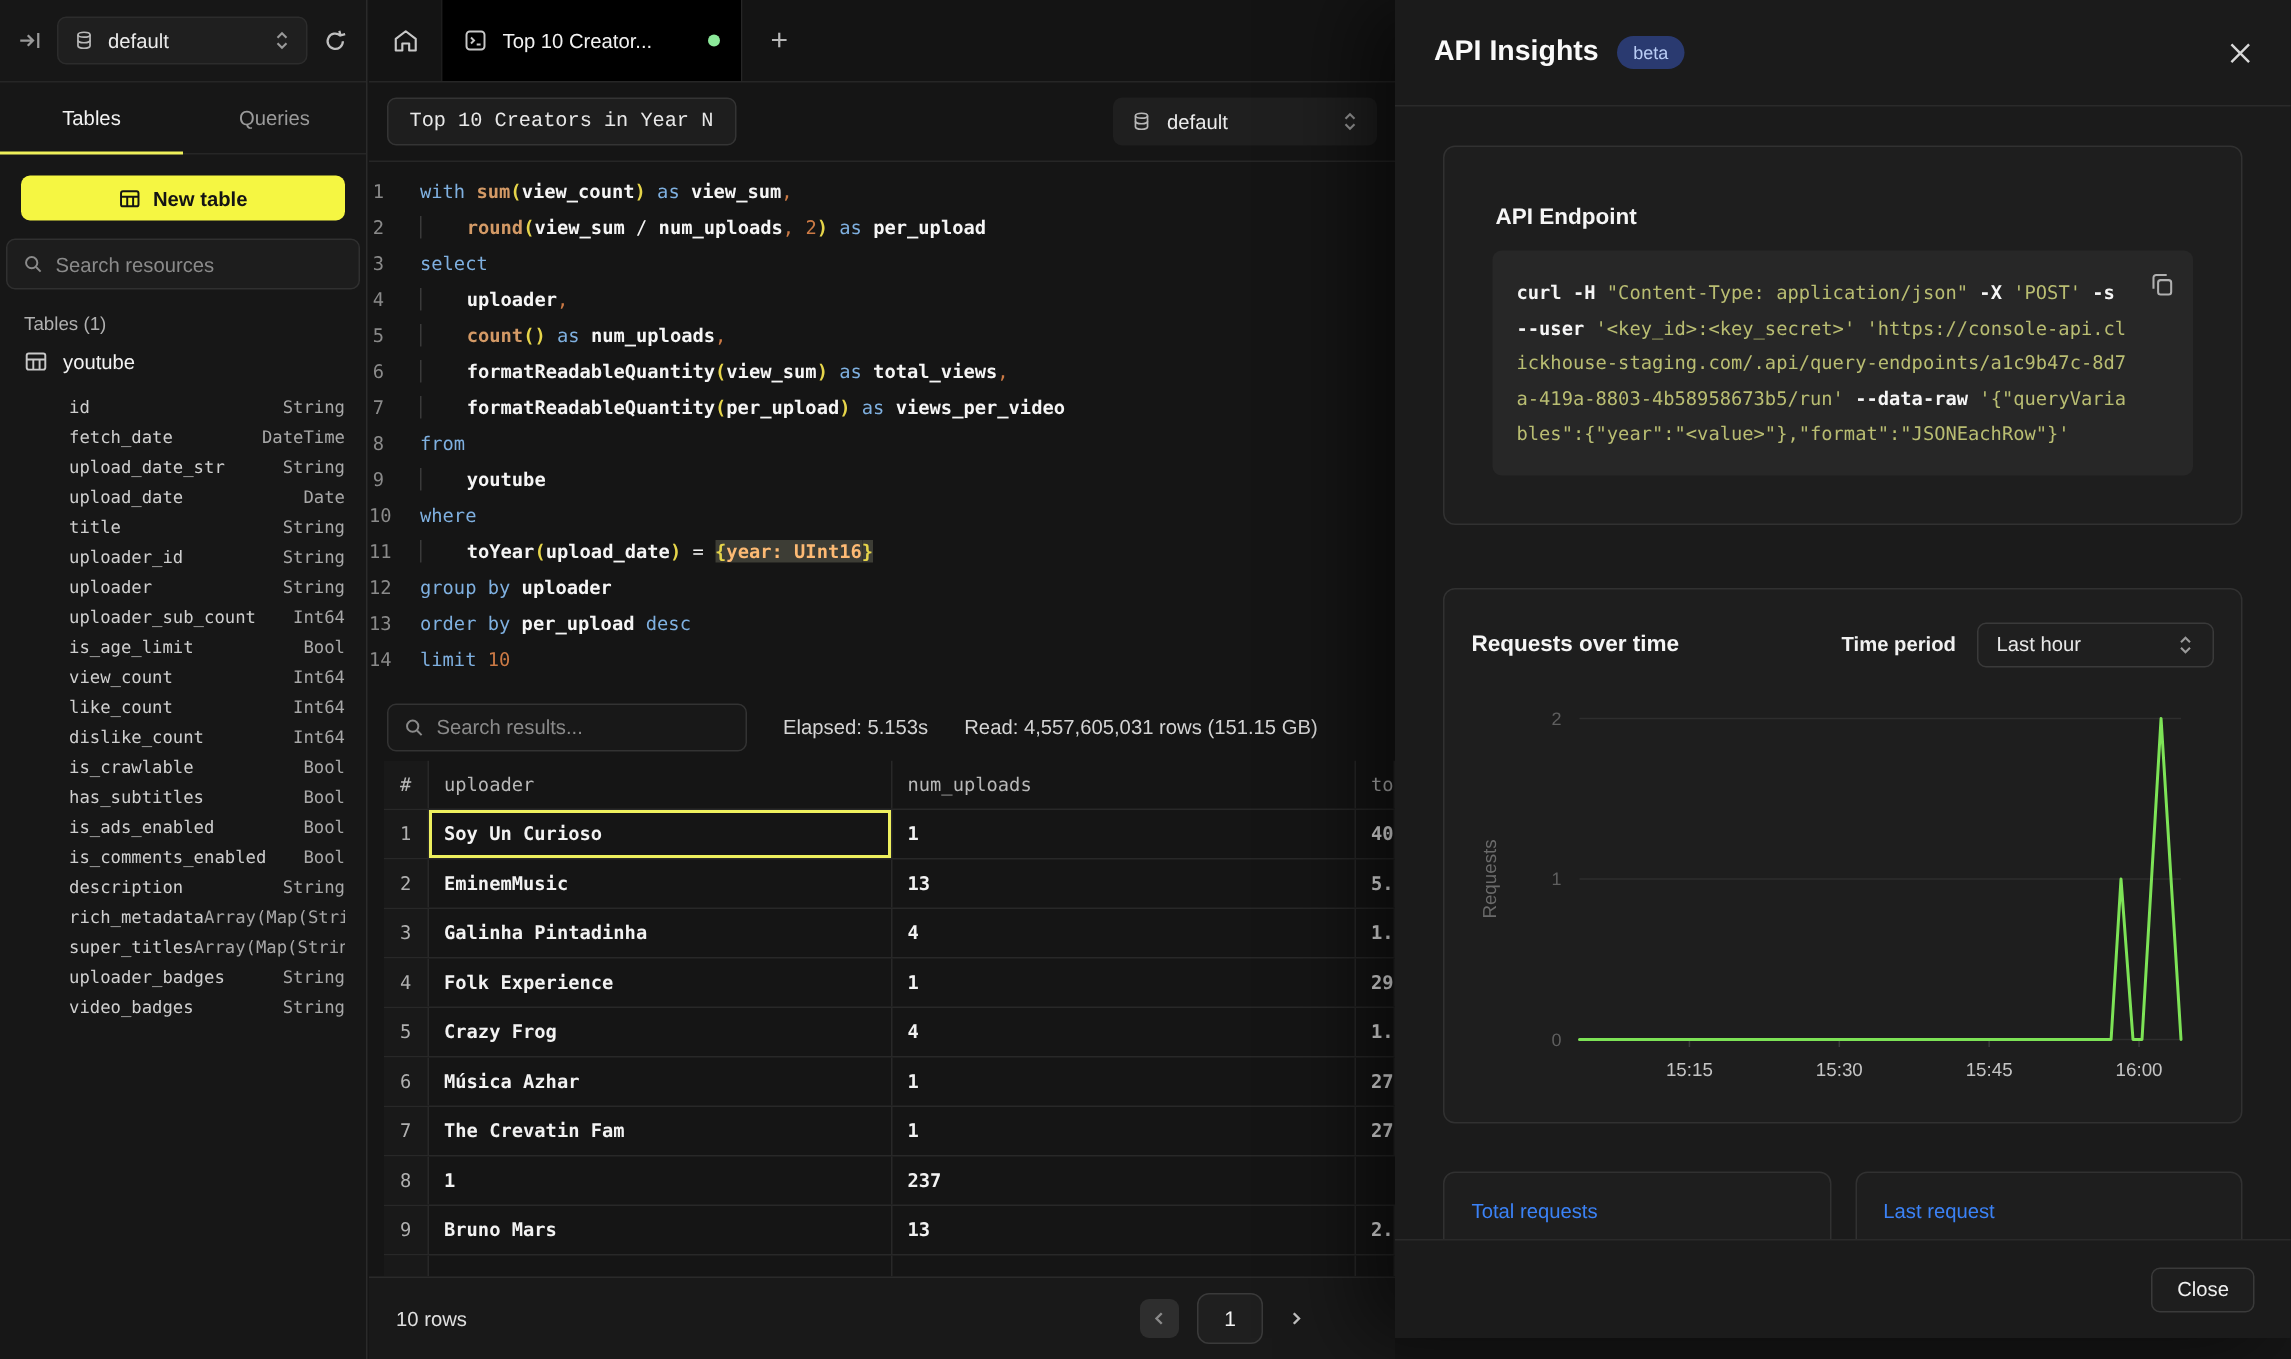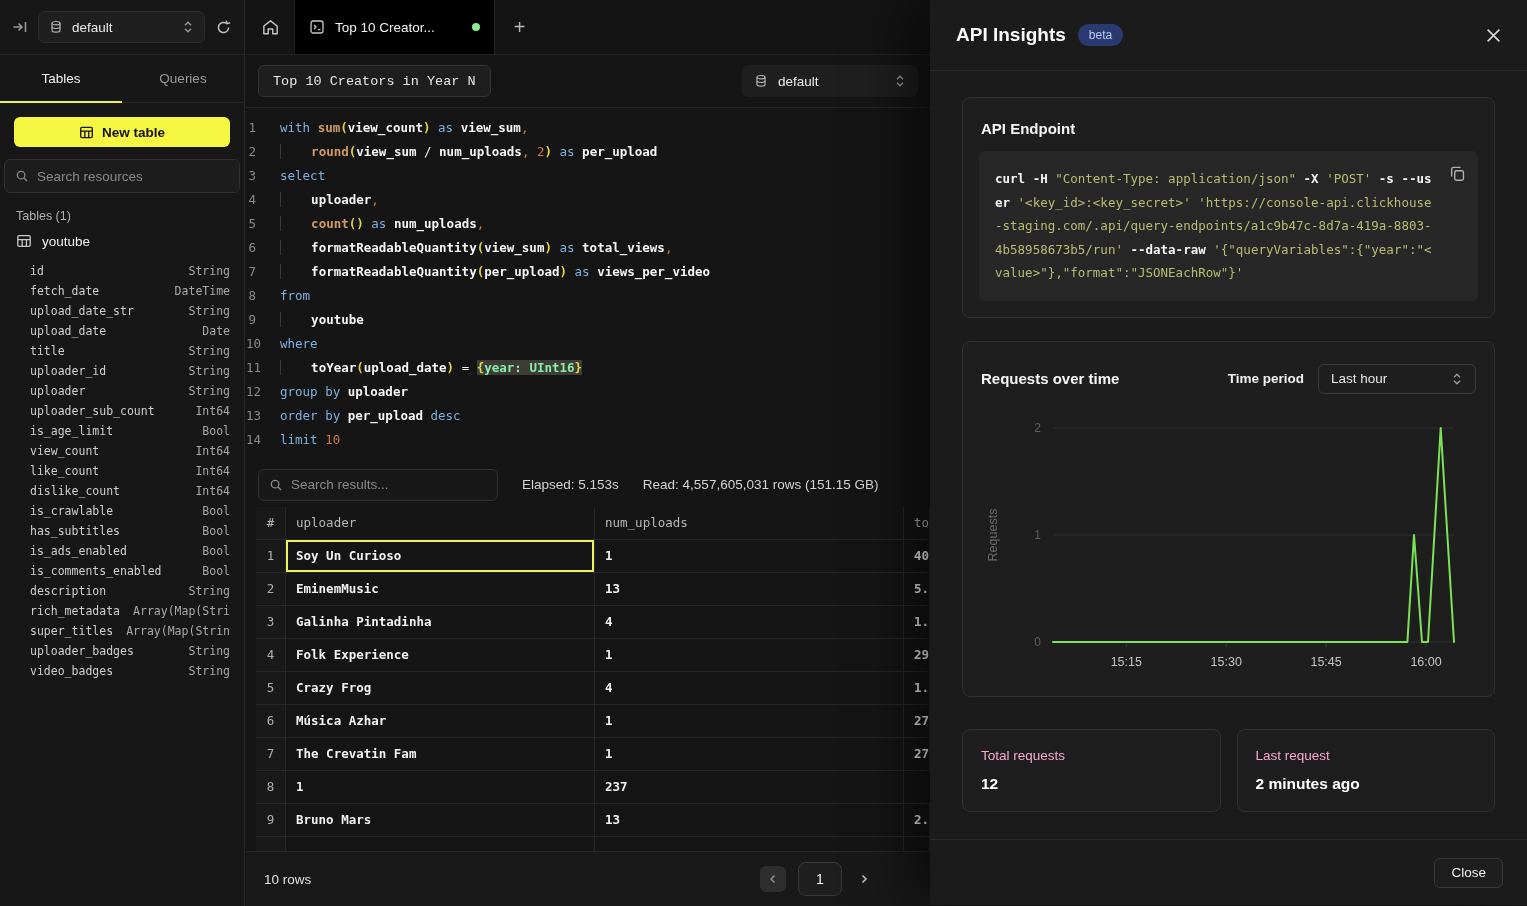--- a/index.html
+++ b/index.html
@@ -27,21 +27,21 @@
   .sb-search { margin:8px 4px 8px; height:34px; flex:none; border:1px solid #303030; background:#1d1d1d;
                border-radius:6px; display:flex; align-items:center; gap:8px; padding:0 10px; }
   .sb-search input { flex:1; background:transparent; border:none; outline:none; color:#cfcfcf;
                      font-size:13.5px; font-family:"Liberation Sans",sans-serif; }
   .sb-search input::placeholder { color:#8a8a8a; }
   .sb-section-label { padding:8px 16px 4px; font-size:12.5px; color:#b0b0b0; }
   .sb-table-item { display:flex; align-items:center; gap:10px; padding:6px 16px 8px; color:#f2f2f2;
                    font-size:13.5px; cursor:pointer; }
   .sb-columns { padding:4px 14px 0 30px; font-family:"DejaVu Sans Mono",monospace; font-size:11.5px; overflow:hidden; }
   .col-row { display:flex; justify-content:space-between; height:20px; line-height:20px; white-space:nowrap; overflow:hidden; }
-  .col-name { color:#cfcfcf; }
+  .col-name { color:#cfcfcf;margin-left:16px; }
   .col-type { color:#a8a8a8; }
 
   
   .main { position:absolute; left:246px; top:0; bottom:0; width:684px; background:#151515;
           display:flex; flex-direction:column; }
   .tabstrip { height:55px; flex:none; display:flex; align-items:stretch; border-bottom:1px solid #262626; background:#141414; }
   .home-tab { width:49px; display:flex; align-items:center; justify-content:center; color:#c8c8c8;
               border-right:1px solid #1d1d1d; cursor:pointer; }
   .editor-tab { width:200px; background:#000000; border-right:1px solid #262626; display:flex;
                 align-items:center; gap:10px; padding:0 14px; color:#f2f2f2; font-size:13.5px; cursor:pointer; }
@@ -62,21 +62,21 @@
   .ln { width:34px; flex:none; text-align:right; padding-right:24px; color:#8a8a8a; }
   .kw  { color:#7fb0e0; }
   .fn  { color:#d49a66; font-weight:bold; }
   .id  { color:#f5f5f5; font-weight:bold; }
   .p   { color:#e6d54a; font-weight:bold; }
   .pu  { color:#cc7a45; }
   .num { color:#cc7a45; }
   .op  { color:#f5f5f5; }
   .ind { border-left:1px solid #3a3a3a; }
   .pb  { color:#e6d54a; font-weight:bold; background:#3d3d35; }
-  .pt  { color:#86efac; font-weight:bold; background:#3d3d35; }
+  .pt  { color:#fdba74; font-weight:bold; background:#3d3d35; }
 
   .results-toolbar { height:45px; flex:none; display:flex; align-items:center; gap:24px; padding:0 12px; }
   .search-results { width:240px; height:32px; border:1px solid #333; border-radius:6px; background:#181818;
                     display:flex; align-items:center; gap:8px; padding:0 10px; }
   .search-results input { flex:1; background:transparent; border:none; outline:none; color:#cfcfcf;
                           font-size:13.5px; font-family:"Liberation Sans",sans-serif; }
   .search-results input::placeholder { color:#8a8a8a; }
   .stat-text { font-size:13.5px; color:#d4d4d4; }
 
   .results-table { flex:1; overflow:hidden; margin-left:10px; font-family:"DejaVu Sans Mono",monospace; font-size:12.5px; }
@@ -93,48 +93,48 @@
                     display:flex; align-items:center; justify-content:space-between; padding:0 18px; }
   .rows-count { font-size:13.5px; color:#e0e0e0; }
   .pagination { display:flex; align-items:center; gap:12px; margin-right:38px; }
   .pg-prev { width:26px; height:26px; border-radius:6px; background:#2e2e2e; display:flex;
              align-items:center; justify-content:center; color:#777; }
   .pg-page { width:44px; height:34px; border-radius:8px; background:#1f1f1f; border:1px solid #3a3a3a;
              display:flex; align-items:center; justify-content:center; color:#f5f5f5; font-size:14px; }
   .pg-next { width:20px; height:26px; display:flex; align-items:center; justify-content:center; color:#b8b8b8; cursor:pointer; }
 
   
-  .panel { position:absolute; top:0; bottom:1px; left:930px; width:597px; background:#1b1b1b;
+  .panel { position:absolute; top:0; bottom:14px; left:930px; width:597px; background:#1b1b1b;
            box-shadow:-24px 0 48px rgba(0,0,0,.5); display:flex; flex-direction:column; z-index:5; }
   .panel-header { height:71px; flex:none; display:flex; align-items:center; padding:0 26px;
                   border-bottom:1px solid #2a2a2a; }
   .panel-title { font-size:19px; font-weight:bold; color:#fafafa; }
   .beta-badge { margin-left:12px; background:#2a3a70; color:#b9cdf5; font-size:12px;
                 padding:4px 11px; border-radius:11px; }
   .close-x { margin-left:auto; color:#d8d8d8; cursor:pointer; }
   .panel-body { flex:1; padding:26px 32px 0; overflow:hidden; }
   .card { border:1px solid #313131; background:#1e1e1e; border-radius:8px; }
-  .endpoint-card { padding:16px; margin-bottom:23px; }
+  .endpoint-card { padding:32px; margin-bottom:42px; }
   .card-title { font-size:15px; font-weight:bold; color:#f5f5f5; margin:6px 2px 14px; }
   .code-block { position:relative; background:#272727; border-radius:6px; padding:16px 44px 16px 16px;
                 font-family:"DejaVu Sans Mono",monospace; font-size:12.5px; line-height:23.5px;
                 color:#b9bd72; word-break:break-all; }
   .code-b { color:#f5f5f5; font-weight:bold; }
   .copy-btn { position:absolute; top:14px; right:12px; color:#b0b0b0; cursor:pointer; }
   .requests-card { padding:16px 16px 10px; }
   .req-header { display:flex; align-items:center; justify-content:space-between; margin:6px 2px 8px; }
   .time-period { display:flex; align-items:center; gap:14px; }
   .tp-label { font-size:13.5px; font-weight:bold; color:#f0f0f0; }
   .tp-select { width:158px; height:30px; border:1px solid #3a3a3a; background:#1f1f1f; border-radius:6px;
                display:flex; align-items:center; justify-content:space-between; padding:0 12px;
                font-size:13.5px; color:#e8e8e8; cursor:pointer; }
   svg text { font-family:"Liberation Sans",sans-serif; }
   .stats-row { display:flex; gap:16px; margin-top:32px; }
   .stat-card { flex:1; padding:18px; }
-  .stat-label { font-size:13.5px; color:#f9a8d4; margin-bottom:12px; }
+  .stat-label { font-size:13.5px; color:#3b82f6; margin-bottom:12px; }
   .stat-value { font-size:15.5px; font-weight:bold; color:#ffffff; }
   .panel-footer { flex:none; height:66px; border-top:1px solid #2a2a2a; display:flex; align-items:center;
                   justify-content:flex-end; padding:0 24px; }
   .close-btn { height:30px; padding:0 16px; background:#1e1e1e; border:1px solid #3a3a3a; border-radius:6px;
                color:#f0f0f0; font-size:13.5px; cursor:pointer; font-family:"Liberation Sans",sans-serif; }
 </style>
 </head>
 <body>
 
 <aside class="sidebar">

